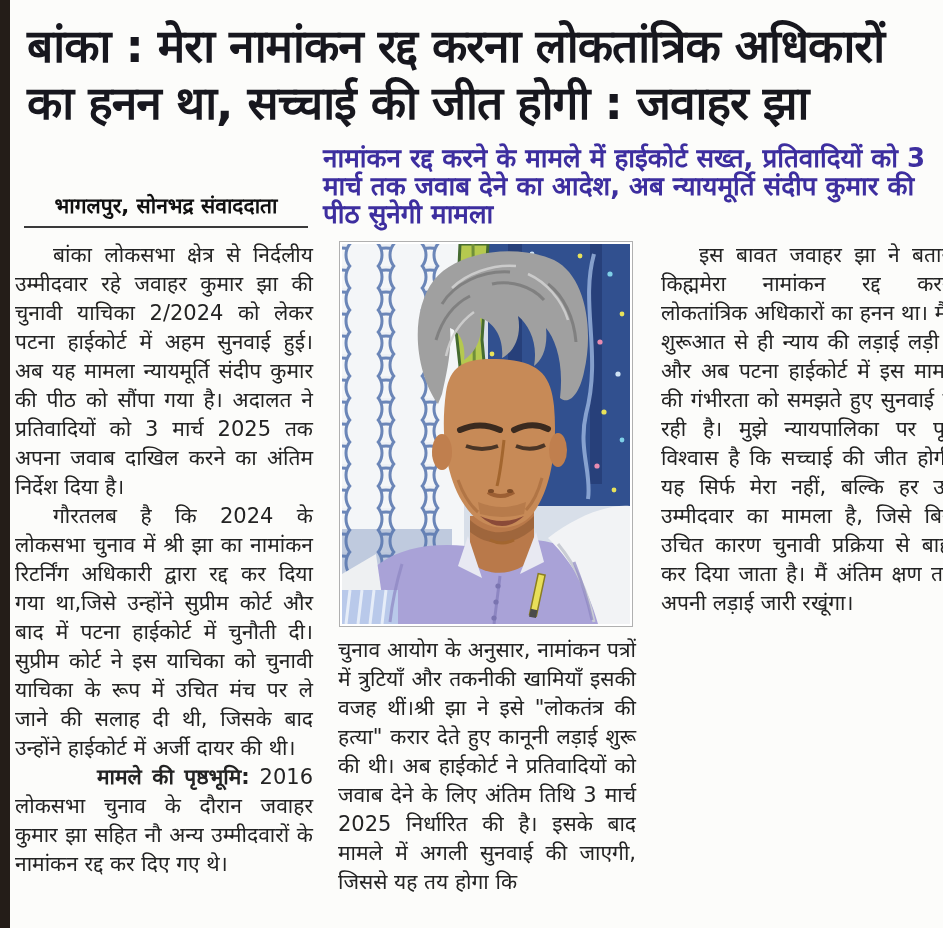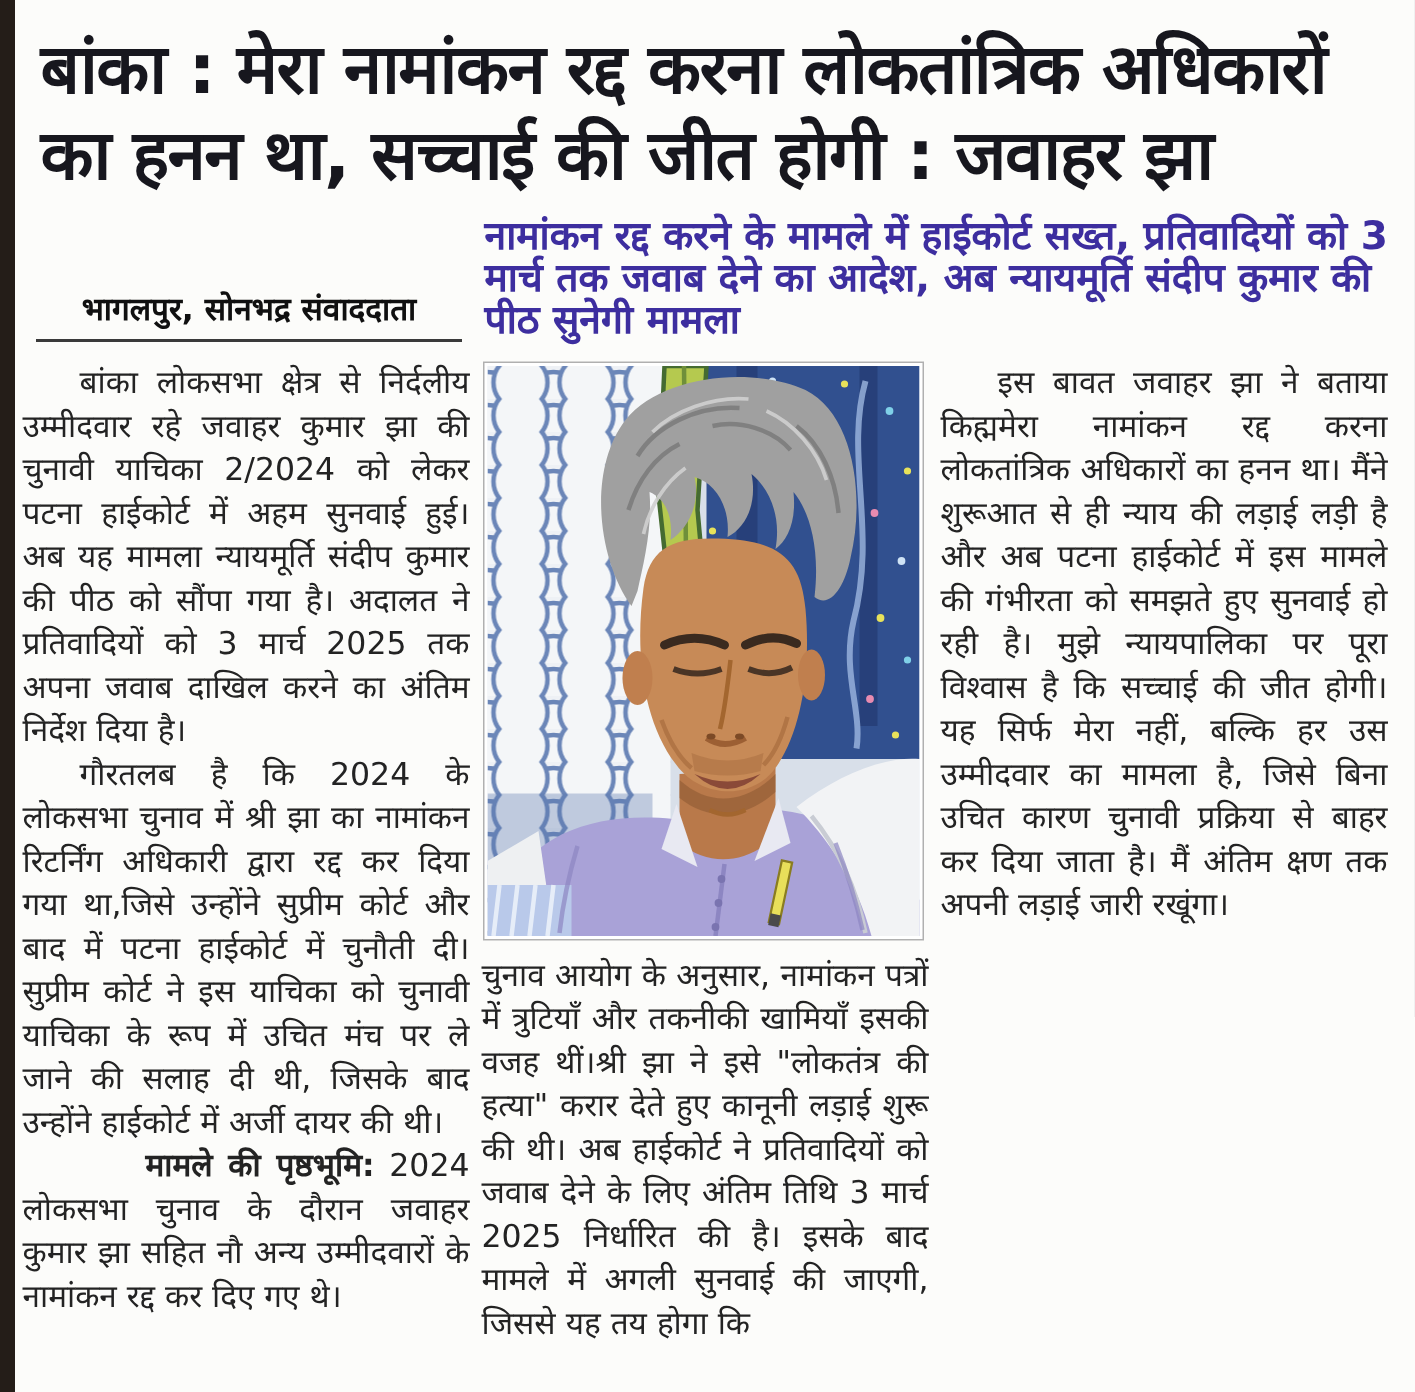--- a/index.html
+++ b/index.html
@@ -45,21 +45,21 @@
   .subhead{
     flex:1;
     margin-left:6px;
     font-size:26px;
     line-height:28px;
     font-weight:bold;
     color:#3d2e9f;
   }
   .columns{
     display:flex;
-    gap:8px;
+    gap:25px;
     margin-top:13px;
   }
   .col{
     width:298px;flex:0 0 298px;
     font-size:21px;
     line-height:29px;
     text-align:justify;
     color:#232323;
   }
   .col p{margin:0;}
@@ -90,21 +90,21 @@
         <div class="byline-rule"></div>
       </div>
       <div class="subhead">नामांकन रद्द करने के मामले में हाईकोर्ट सख्त, प्रतिवादियों को 3 मार्च तक जवाब देने का आदेश, अब न्यायमूर्ति संदीप कुमार की पीठ सुनेगी मामला</div>
     </div>
 
     <div class="columns">
 
       <div class="col">
         <p class="indent">बांका लोकसभा क्षेत्र से निर्दलीय उम्मीदवार रहे जवाहर कुमार झा की चुनावी याचिका 2/2024 को लेकर पटना हाईकोर्ट में अहम सुनवाई हुई। अब यह मामला न्यायमूर्ति संदीप कुमार की पीठ को सौंपा गया है। अदालत ने प्रतिवादियों को 3 मार्च 2025 तक अपना जवाब दाखिल करने का अंतिम निर्देश दिया है।</p>
         <p class="indent">गौरतलब है कि 2024 के लोकसभा चुनाव में श्री झा का नामांकन रिटर्निंग अधिकारी द्वारा रद्द कर दिया गया था,जिसे उन्होंने सुप्रीम कोर्ट और बाद में पटना हाईकोर्ट में चुनौती दी। सुप्रीम कोर्ट ने इस याचिका को चुनावी याचिका के रूप में उचित मंच पर ले जाने की सलाह दी थी, जिसके बाद उन्होंने हाईकोर्ट में अर्जी दायर की थी।</p>
-        <p class="indent"><span class="lead-bold">मामले की पृष्ठभूमि:</span><span> 2024 लोकसभा चुनाव के दौरान जवाहर कुमार झा सहित नौ अन्य उम्मीदवारों के नामांकन रद्द कर दिए गए थे।</span></p>
+        <p class="indent"><span class="lead-bold">मामले की पृष्ठभूमि:</span><span> 2016 लोकसभा चुनाव के दौरान जवाहर कुमार झा सहित नौ अन्य उम्मीदवारों के नामांकन रद्द कर दिए गए थे।</span></p>
       </div>
 
       <div class="col">
         <div class="photo-frame">
           <svg viewBox="0 0 288 380" xmlns="http://www.w3.org/2000/svg">
             <defs>
               <pattern id="sg" width="44" height="22" patternUnits="userSpaceOnUse">
                 <rect width="44" height="22" fill="#eef1f5"></rect>
                 <g fill="#f4f6f8" stroke="#6b86b8" stroke-width="3">
                   <circle cx="0" cy="22" r="18"></circle>

